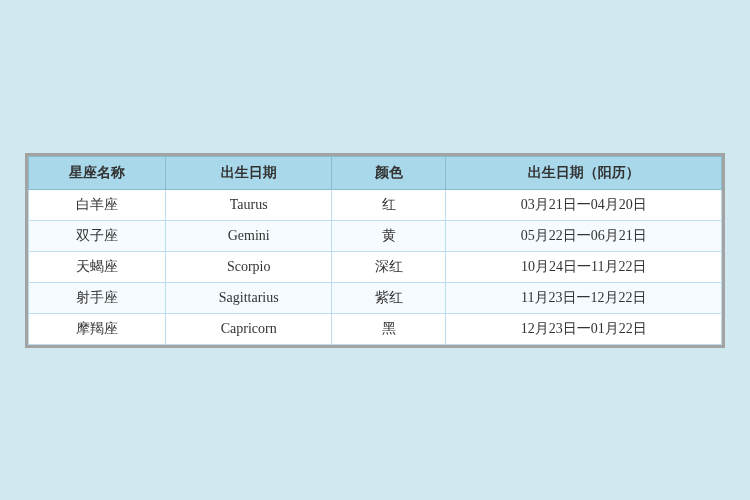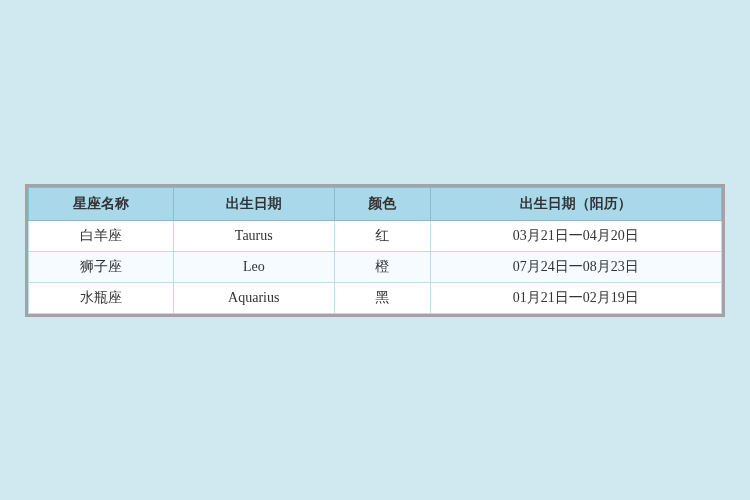--- a/index.html
+++ b/index.html
@@ -77,26 +77,38 @@
       </tr>
     </thead>
     <tbody id="table-body">
     <tr>
           <td>白羊座</td>
           <td>Taurus</td>
           <td>红</td>
           <td>03月21日一04月20日</td>
         </tr>
         <tr>
-          <td>狮子座</td>
-          <td>Leo</td>
-          <td>橙</td>
-          <td>07月24日一08月23日</td>
+          <td>双子座</td>
+          <td>Gemini</td>
+          <td>黄</td>
+          <td>05月22日一06月21日</td>
         </tr>
         <tr>
-          <td>水瓶座</td>
-          <td>Aquarius</td>
+          <td>天蝎座</td>
+          <td>Scorpio</td>
+          <td>深红</td>
+          <td>10月24日一11月22日</td>
+        </tr>
+        <tr>
+          <td>射手座</td>
+          <td>Sagittarius</td>
+          <td>紫红</td>
+          <td>11月23日一12月22日</td>
+        </tr>
+        <tr>
+          <td>摩羯座</td>
+          <td>Capricorn</td>
           <td>黑</td>
-          <td>01月21日一02月19日</td>
+          <td>12月23日一01月22日</td>
         </tr>
       </tbody>
   </table>
 </div>
 
 </body></html>

